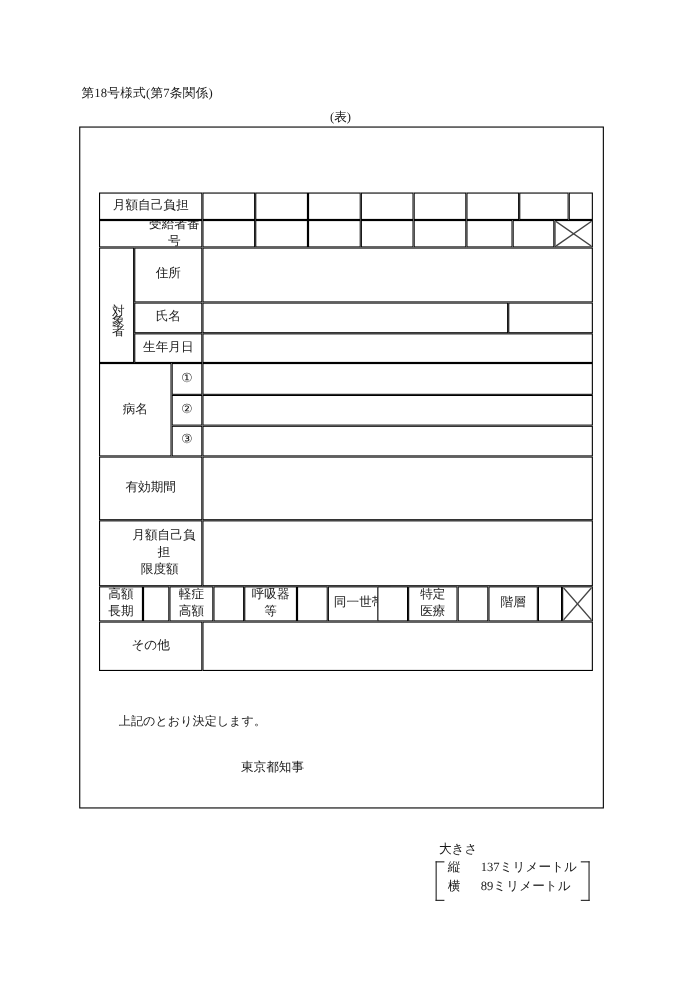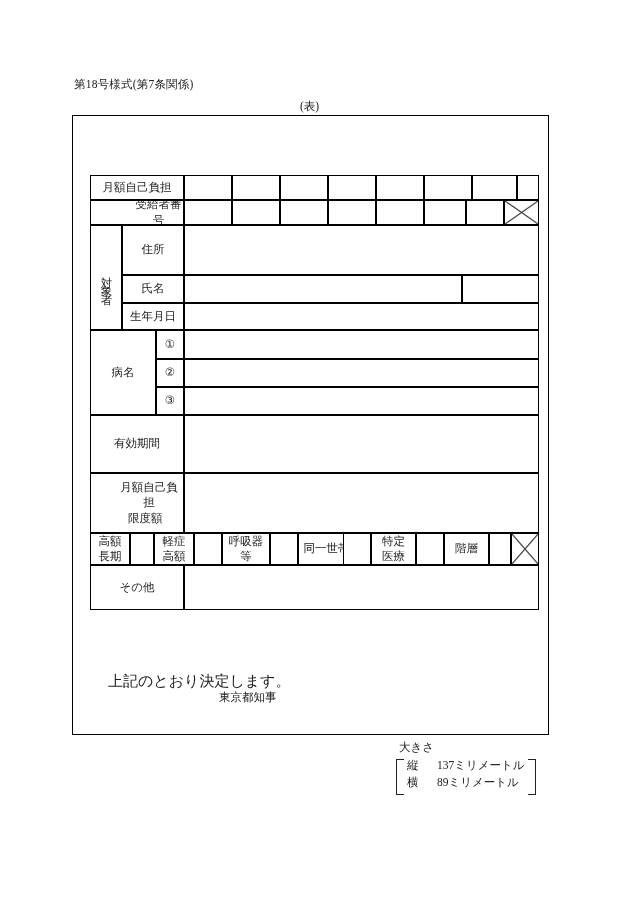--- a/index.html
+++ b/index.html
@@ -109,41 +109,40 @@
     box-sizing: border-box;
   }
   .blank { }
   .xcell svg { display:block; width:100%; height:100%; }
 
   
   #closing-statement {
     position: absolute;
     left: 108px;
     top: 648px;
-    font-size: 15px;
-    white-space: nowrap;
-    margin-top: 24px;
+    font-size: 11px;
+    white-space: nowrap;
   }
   #issuer-name {
     position: absolute;
     left: 219px;
     top: 690px;
     font-size: 11.5px;
     white-space: nowrap;
   }
 
   
   #size-note {
     position: absolute;
     left: 396px;
     top: 740px;
     font-size: 11.5px;
     white-space: nowrap;
   }
-  #size-note .size-heading { display: block; margin-left: 3px; }
+  #size-note .size-heading { display: block; margin-left: 3px; margin-top: 24px; }
   .size-rows {
     position: relative;
     display: inline-block;
     margin-top: 2px;
     padding: 0 11px;
   }
   .size-rows .brk {
     position: absolute;
     top: 2px;
     width: 7px;

